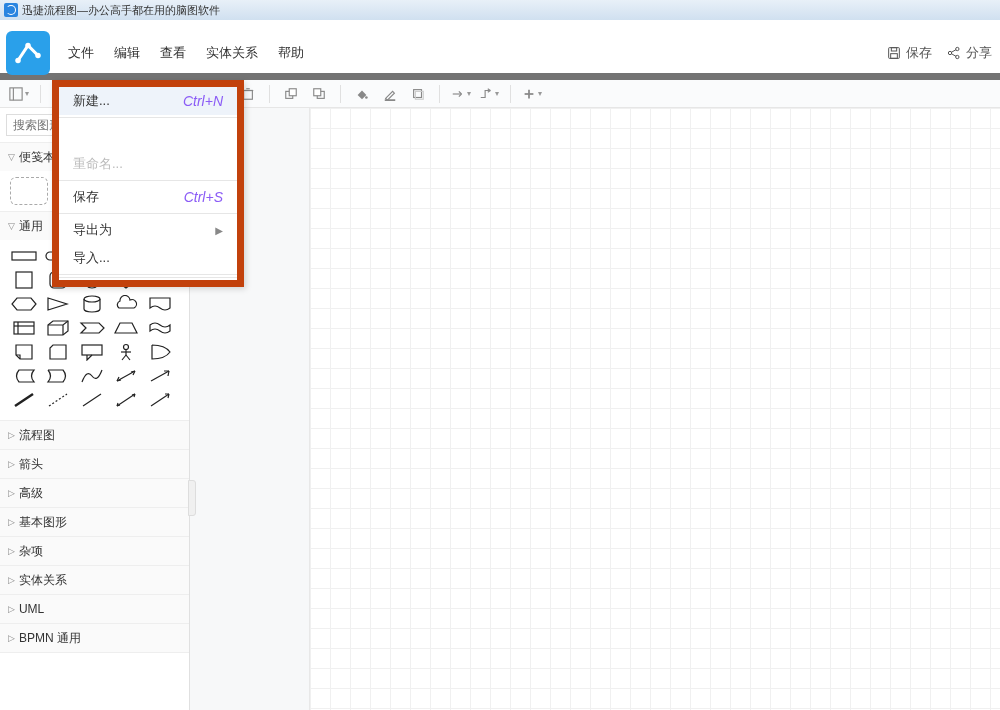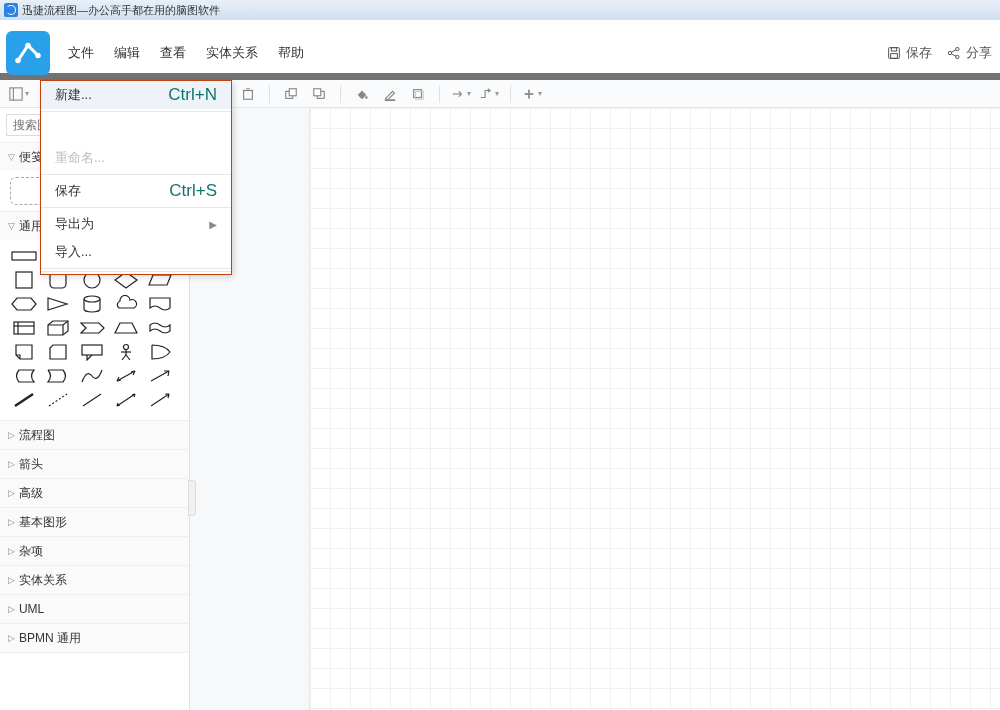--- a/index.html
+++ b/index.html
@@ -31,26 +31,26 @@
 .sec-body { padding:6px 10px; }
 .sticky { width:38px; height:28px; border:1px dashed #aaa; border-radius:6px; }
 .shape-grid { display:grid; grid-template-columns:repeat(5,28px); gap:4px 6px; padding:6px 10px 10px; }
 .shape-grid .sh { width:28px; height:20px; display:flex; align-items:center; justify-content:center; }
 .shape-grid svg { width:26px; height:18px; stroke:#222; fill:none; stroke-width:1.2; }
 .canvas { flex:1; position:relative; background:#fff; }
 .canvas-inner { position:absolute; inset:0; background-image:linear-gradient(#f0f0f0 1px,transparent 1px),linear-gradient(90deg,#f0f0f0 1px,transparent 1px); background-size:20px 20px; margin-left:120px; }
 .gutter { position:absolute; left:0; top:0; bottom:0; width:120px; background:#f7f8f9; border-right:1px solid #e8e8e8; }
 .collapse { position:absolute; left:188px; top:480px; width:8px; height:36px; background:#f0f0f0; border:1px solid #ddd; border-radius:0 3px 3px 0; }
 
-.dropdown { position:absolute; left:40px; top:80px; width:192px; background:#fff; border:1px solid #c2410c; box-shadow:2px 2px 6px rgba(0,0,0,.15); z-index:20; font-size:13px; }
+.dropdown { position:absolute; left:52px; top:80px; width:192px; background:#fff; border:7px solid #c2410c; box-shadow:2px 2px 6px rgba(0,0,0,.15); z-index:20; font-size:13px; }
 .dropdown .dmi { height:28px; display:flex; align-items:center; padding:0 14px; color:#333; cursor:default; }
 .dropdown .dmi:hover, .dropdown .dmi.hover { background:#eef3fa; }
 .dropdown .dmi.disabled { color:#bbb;margin-top:32px; }
 .dropdown .dmi .lbl { flex:1; }
-.dropdown .dmi .sc { color:#0f766e; font-size:17px; }
+.dropdown .dmi .sc { color:#8b5cf6; font-size:14px;font-style:italic; }
 .dropdown .dmi .arr { color:#888; font-size:10px; }
 .dropdown .dsep { height:1px; background:#e6e6e6; margin:2px 0; }
 </style>
 </head>
 <body>
 
 <div class="titlebar">
   <span class="ico"></span>
   <span>迅捷流程图—办公高手都在用的脑图软件</span>
 </div>

